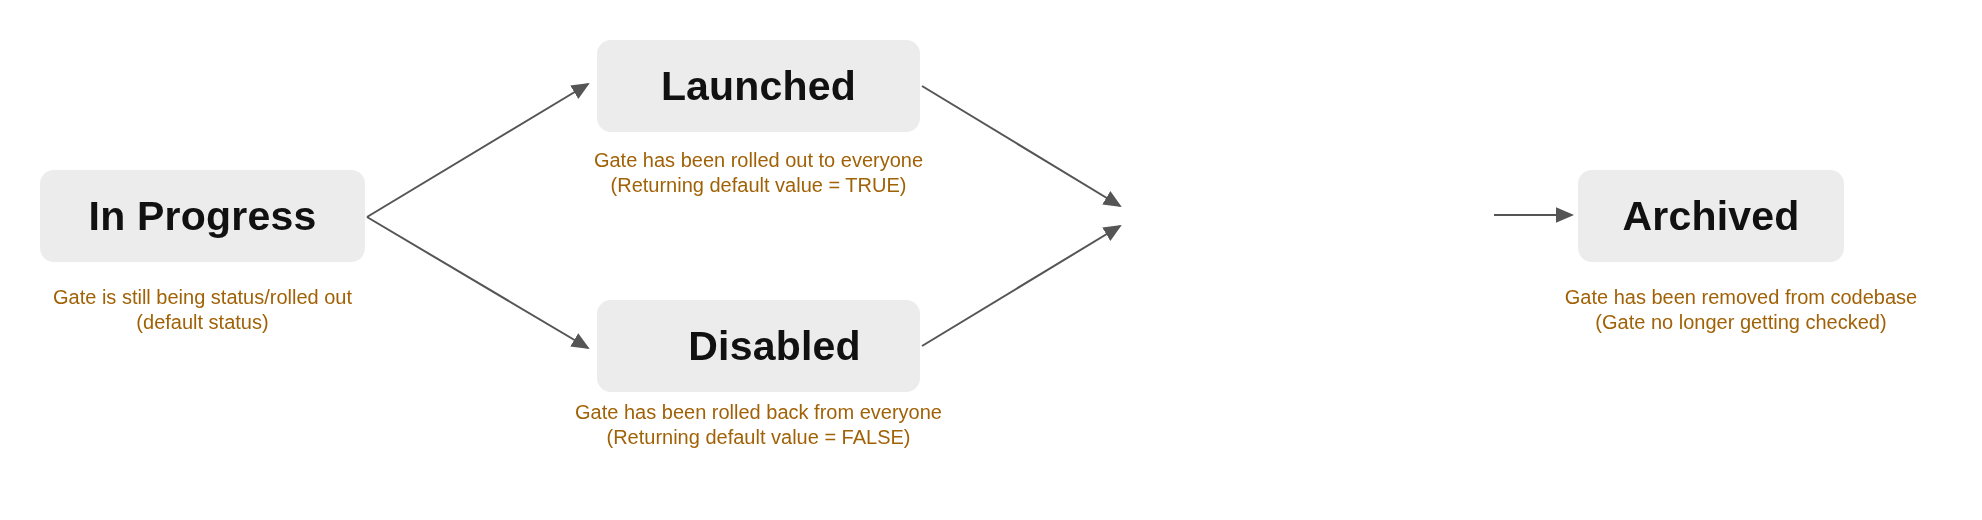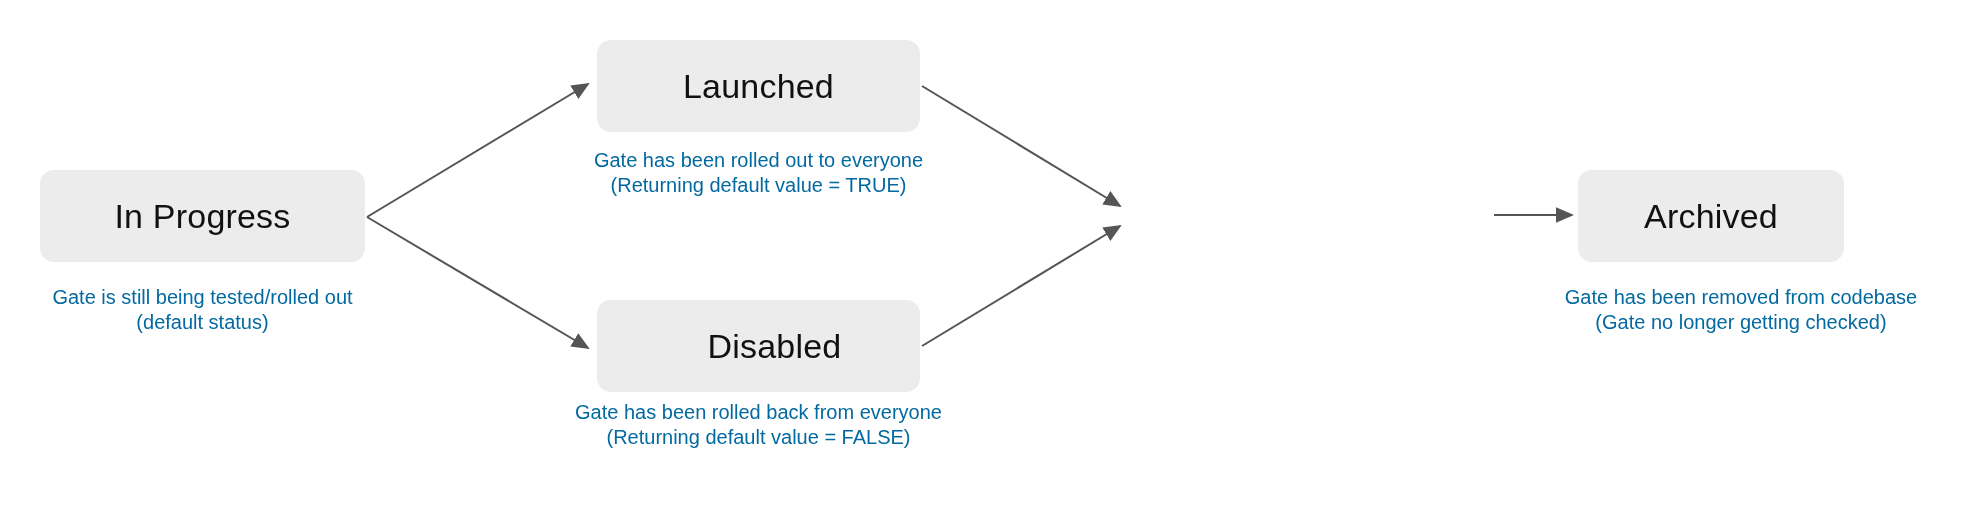--- a/index.html
+++ b/index.html
@@ -29,31 +29,31 @@
   .node {
     position: absolute;
     background: #ececec;
     border-radius: 14px;
     display: flex;
     align-items: center;
     justify-content: center;
     box-sizing: border-box;
   }
   .node-label {
-    font-size: 34px;
+    font-size: 41px;
     color: #111111;
-    font-weight: 400;
+    font-weight: 700;
     letter-spacing: 0.2px;
     line-height: 1;
     white-space: nowrap;
   }
   .caption {
     position: absolute;
     font-size: 20px;
-    color: #0369a1;
+    color: #a16207;
     line-height: 1.25;
     text-align: center;
     white-space: pre-line;
   }
   .edge-label {
     position: absolute;
     font-size: 20px;
     color: #6b6b6b;
     line-height: 1.25;
     text-align: center;
@@ -107,21 +107,21 @@
   </div>
 
   <div class="node" id="node-disabled">
     <span class="node-label">Disabled</span>
   </div>
 
   <div class="node" id="node-archived">
     <span class="node-label">Archived</span>
   </div>
 
-  <div class="caption" id="caption-in-progress">Gate is still being tested/rolled out
+  <div class="caption" id="caption-in-progress">Gate is still being status/rolled out
 (default status)</div>
 
   <div class="caption" id="caption-launched">Gate has been rolled out to everyone
 (Returning default value = TRUE)</div>
 
   <div class="caption" id="caption-disabled">Gate has been rolled back from everyone
 (Returning default value = FALSE)</div>
 
   <div class="caption" id="caption-archived">Gate has been removed from codebase
 (Gate no longer getting checked)</div>

